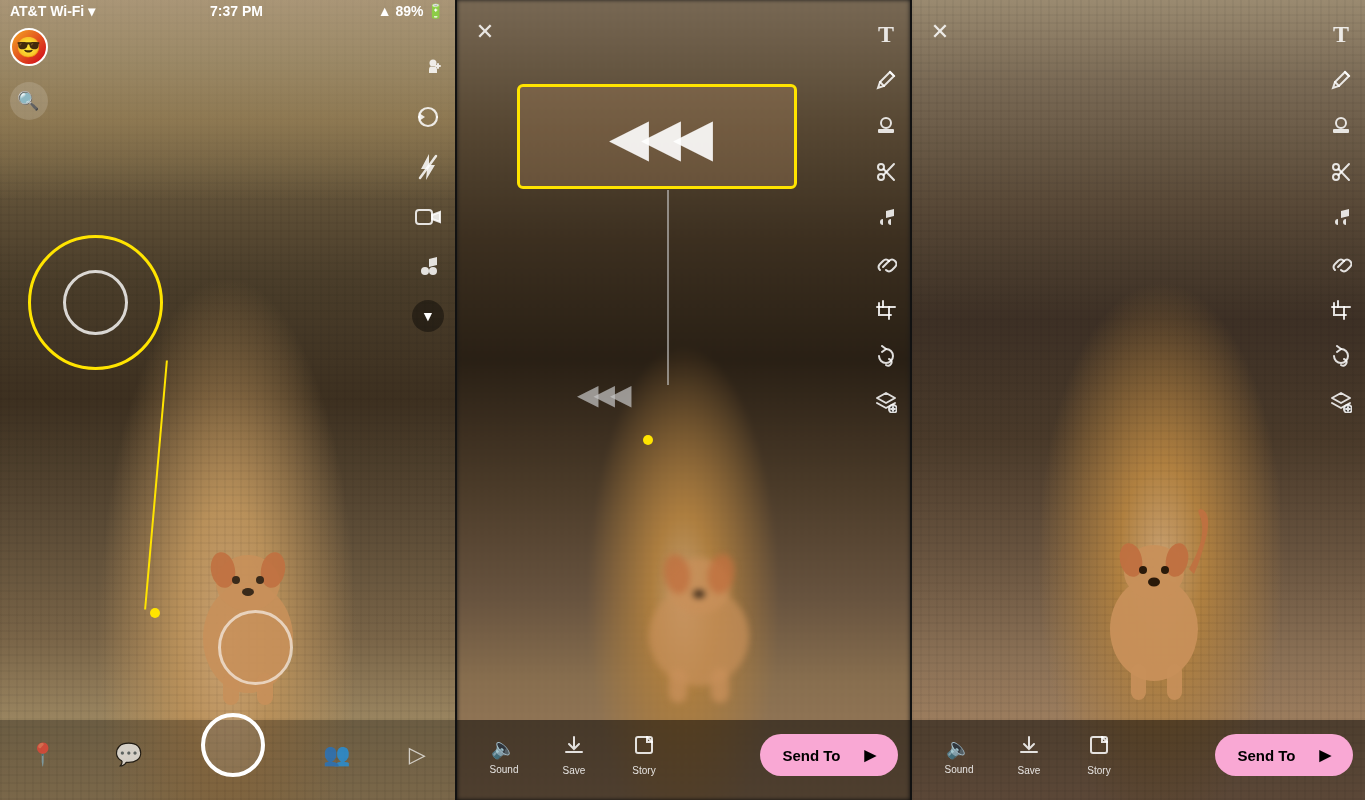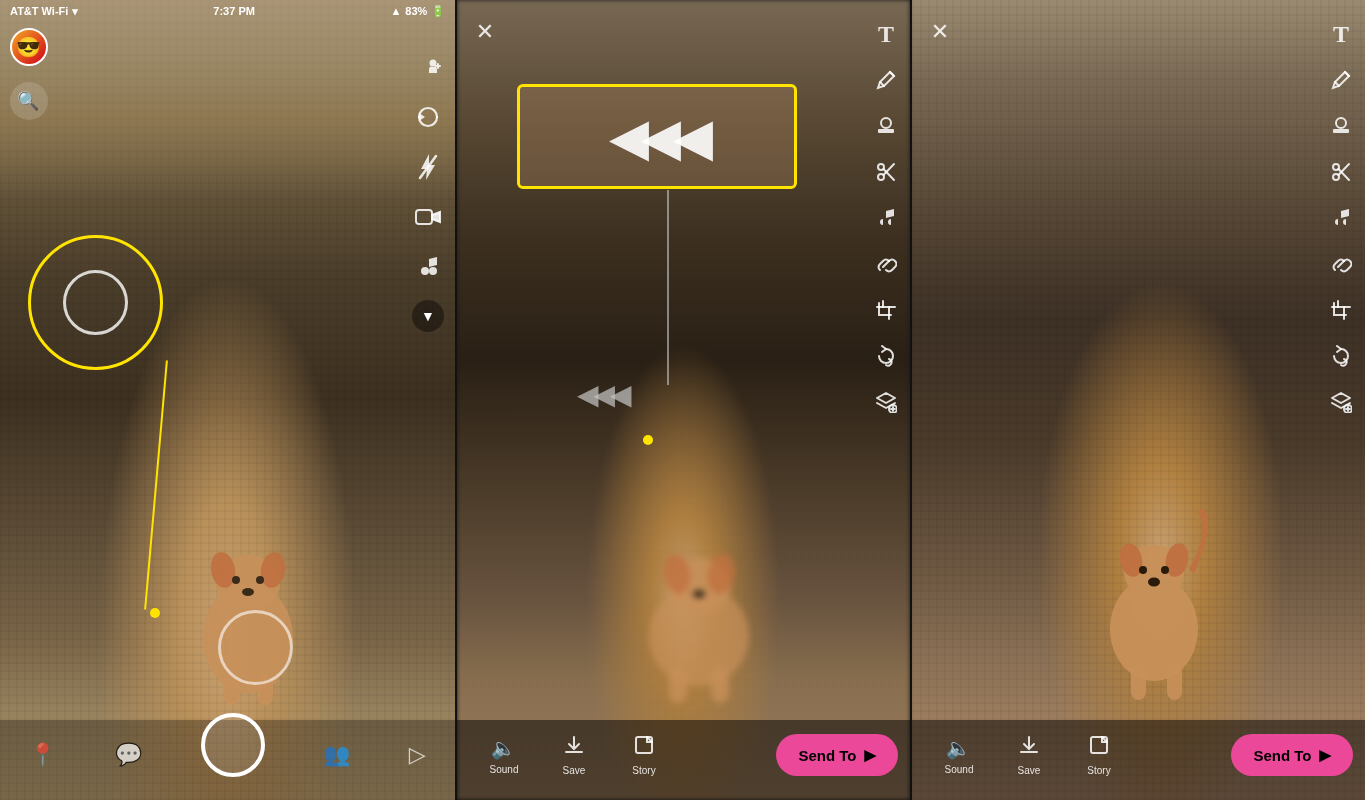--- a/index.html
+++ b/index.html
@@ -73,21 +73,21 @@
     .status-bar {
       position: absolute;
       top: 0; left: 0; right: 0;
       height: 22px;
       display: flex;
       align-items: center;
       justify-content: space-between;
       padding: 0 10px;
       z-index: 100;
       color: #fff;
-      font-size: 11px;
+      font-size: 14px;
       font-weight: 600;
     }
 
     .status-left { display: flex; align-items: center; gap: 4px; }
     .status-right { display: flex; align-items: center; gap: 4px; }
 
     
     .toolbar-right {
       position: absolute;
       top: 20px;
@@ -319,31 +319,31 @@
       color: rgba(255,255,255,0.85);
       font-size: 10px;
       min-width: 70px;
     }
 
     .action-icon {
       font-size: 20px;
     }
 
     .send-to-btn {
-      background: #ec4899;
+      background: #f9a8d4;
       color: #000;
       border: none;
       border-radius: 30px;
       padding: 12px 22px;
       font-size: 15px;
       font-weight: 700;
       cursor: pointer;
       display: flex;
       align-items: center;
-      gap: 8px;
+      gap: 24px;
       margin-left: auto;
       white-space: nowrap;
     }
 
     
     .rewind-sticker-selected {
       position: absolute;
       top: 84px;
       left: 60px;
       width: 280px;
@@ -461,21 +461,21 @@
   <div class="room-top"></div>
 
   <div class="status-bar">
     <div class="status-left">
       <span>AT&amp;T Wi-Fi</span>
       <span>▾</span>
     </div>
     <div>7:37 PM</div>
     <div class="status-right">
       <span>▲</span>
-      <span>83%</span>
+      <span>89%</span>
       <span>🔋</span>
     </div>
   </div>
 
   <div style="position:absolute;top:28px;left:10px;z-index:100;display:flex;flex-direction:column;gap:8px;">
     <div class="avatar-circle">
       <span>😎</span>
     </div>
     <div class="search-circle">
       <span>🔍</span>

